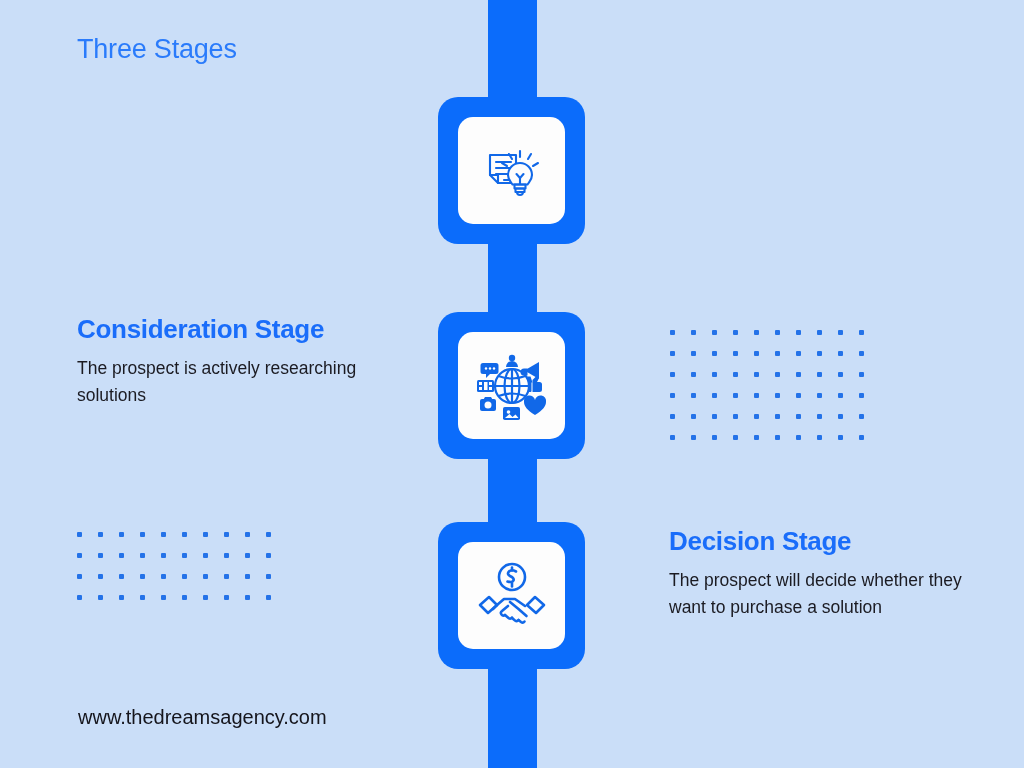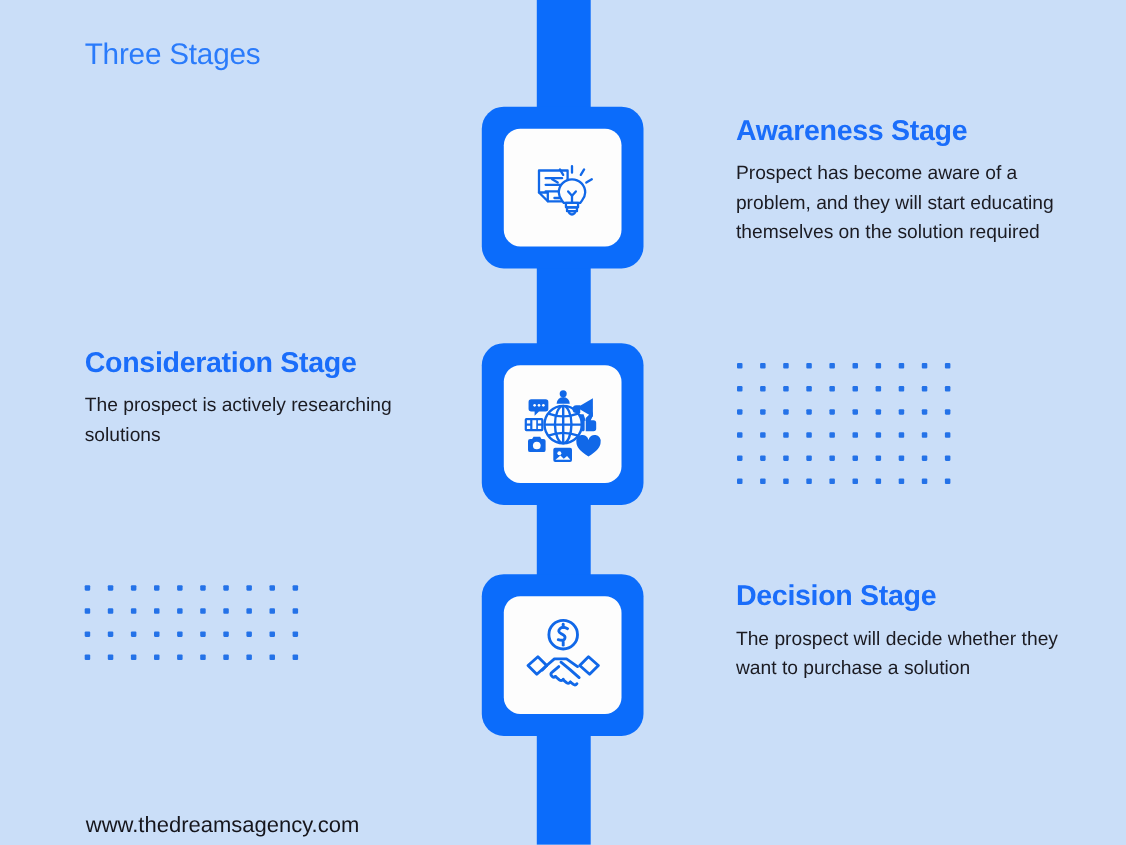--- a/index.html
+++ b/index.html
@@ -102,21 +102,20 @@
   .block-decision { left: 669px; top: 526px; width: 300px; }
 
   .website {
     position: absolute;
     left: 78px;
     top: 706px;
     font-size: 20px;
     color: #15151c;
     font-weight: 400;
     white-space: nowrap;
-    margin-top: 33px;
   }
 
   
   .dotgrid { position: absolute; }
   .dotrow { display: block; height: 21px; white-space: nowrap; }
   .dot {
     display: inline-block;
     width: 5px;
     height: 5px;
     margin-right: 16px;
@@ -244,24 +243,20 @@
           <path d="M44.5 62 l2.5 2 q2 1.5 3.5 -0.5"></path>
           <path d="M36 44 l8.5 7 l8 7"></path>
           <path d="M23 47 l-4 4"></path>
         </svg>
       </span>
     </div>
   </div>
 
   <div class="eyebrow">Three Stages</div>
 
-  <div class="block block-awareness">
-    <h2>Awareness Stage</h2>
-    <p>Prospect has become aware of a problem, and they will start educating themselves on the solution required</p>
-  </div>
 
   <div class="block block-decision">
     <h2>Decision Stage</h2>
     <p>The prospect will decide whether they want to purchase a solution</p>
   </div>
 
   <div class="block block-consideration">
     <h2>Consideration Stage</h2>
     <p>The prospect is actively researching solutions</p>
   </div>

